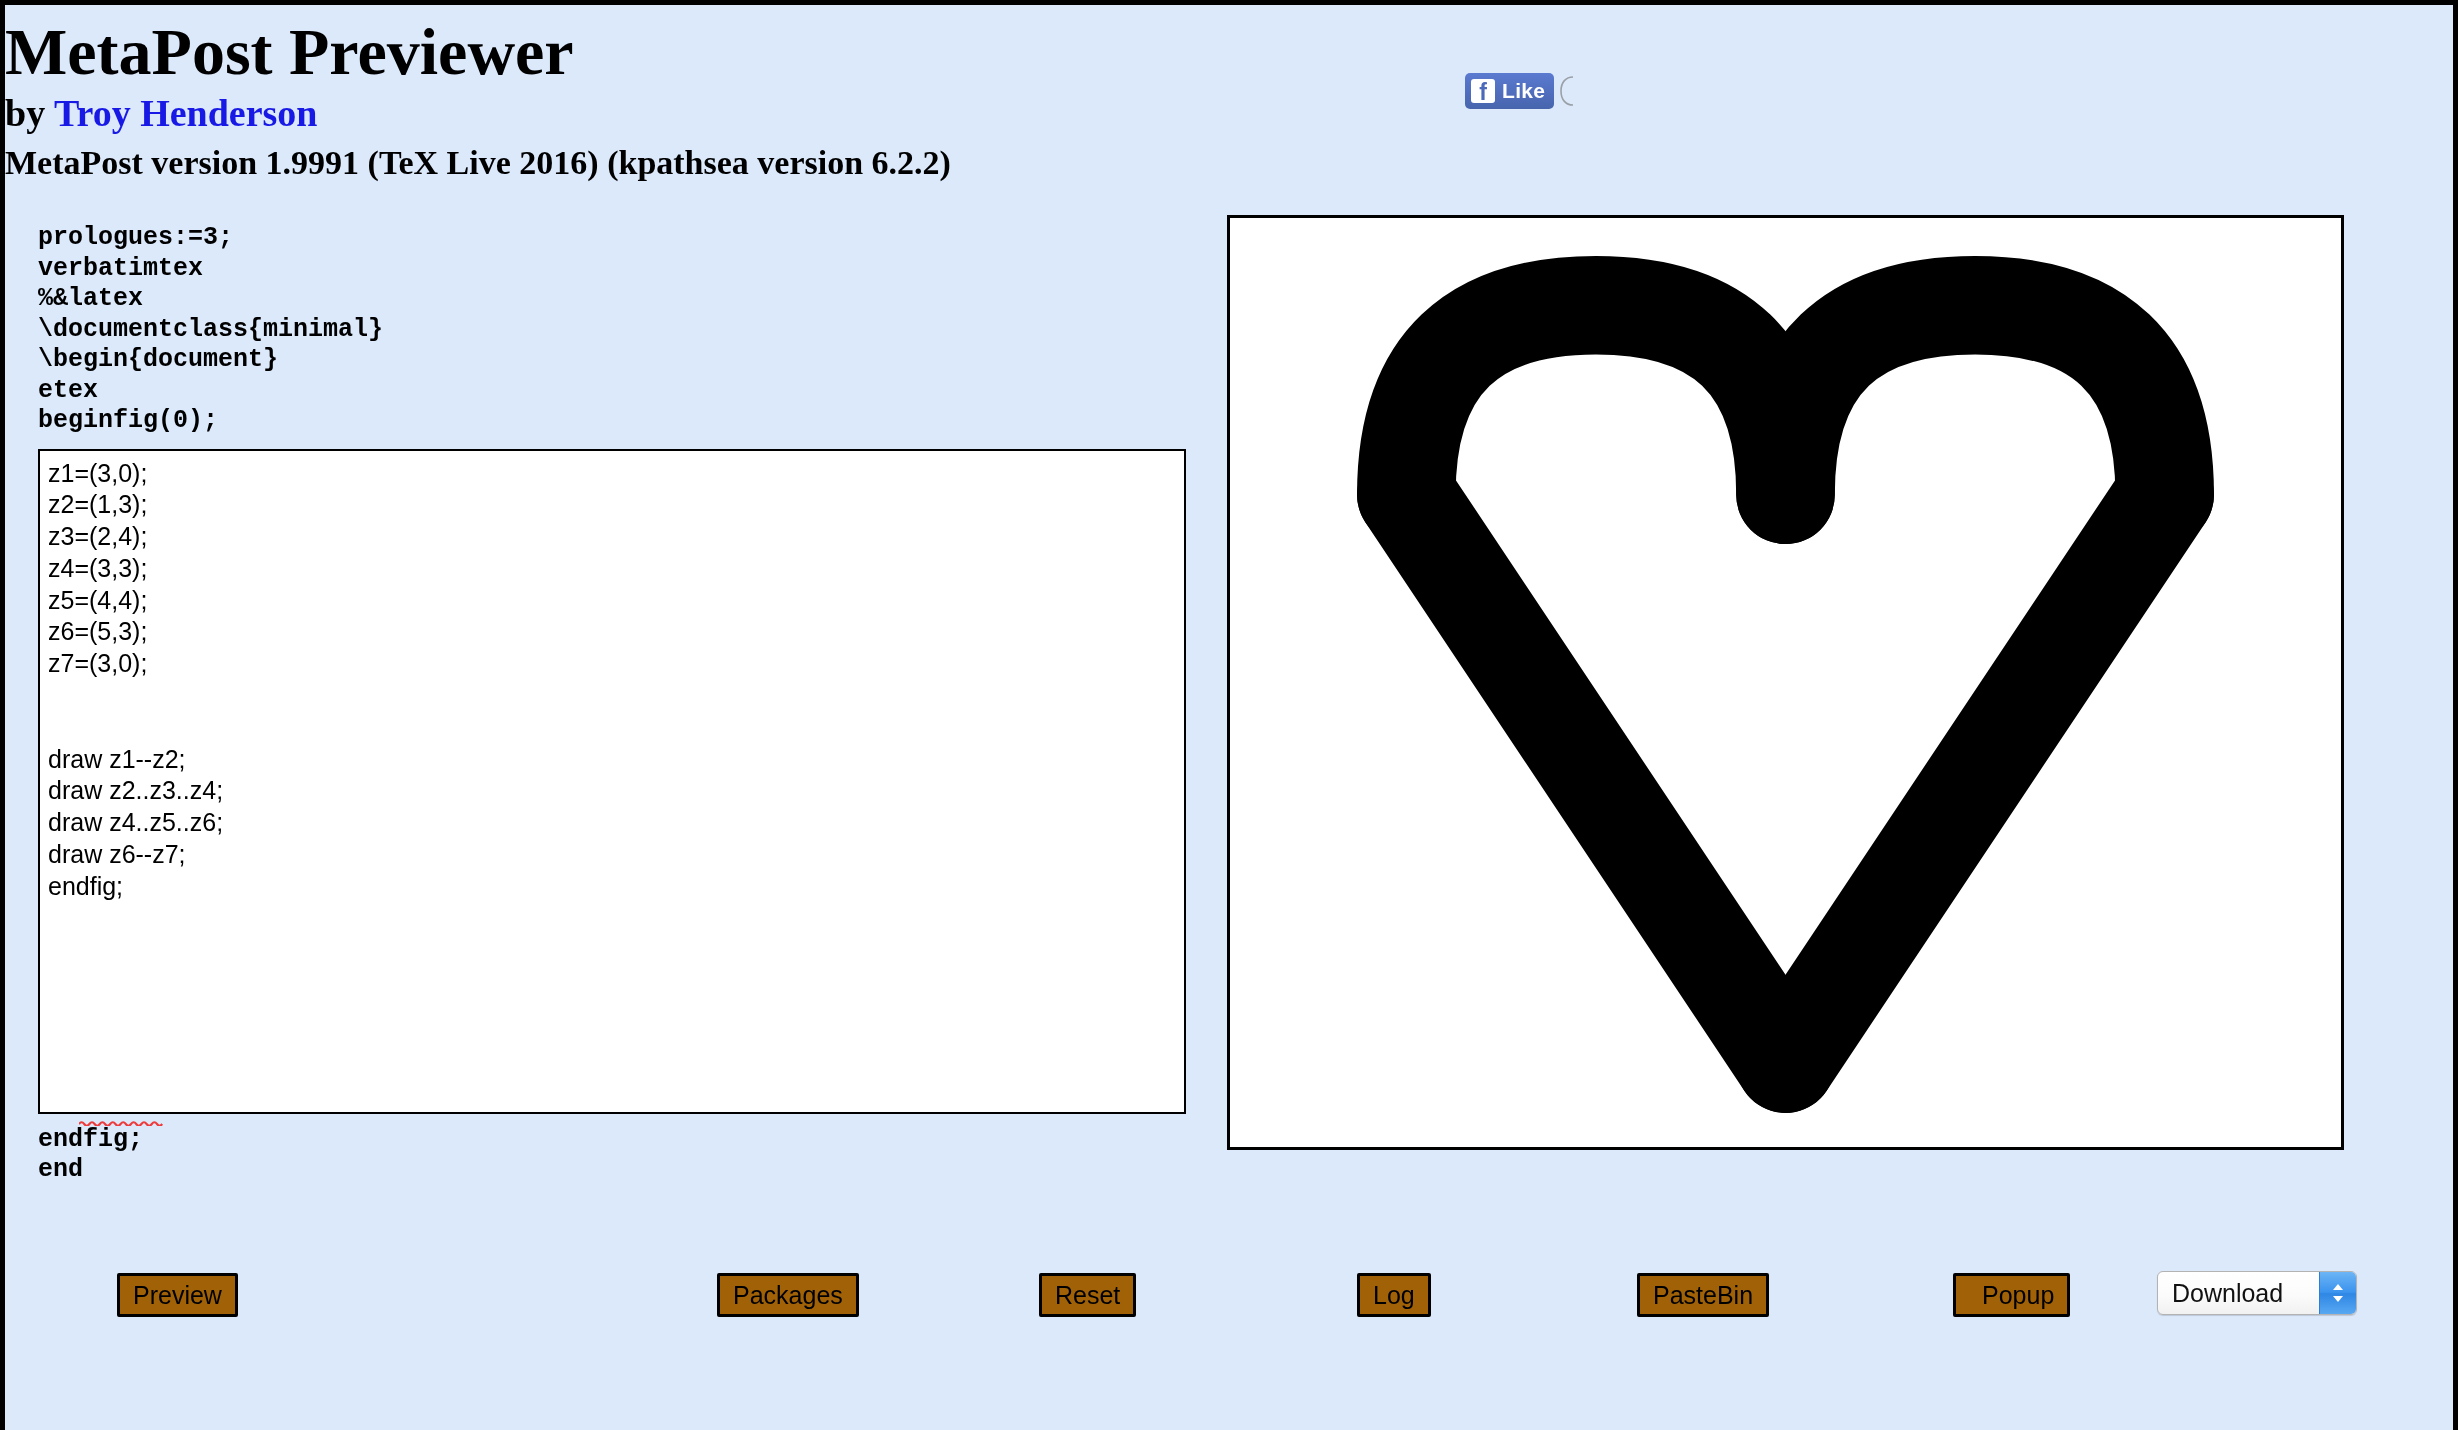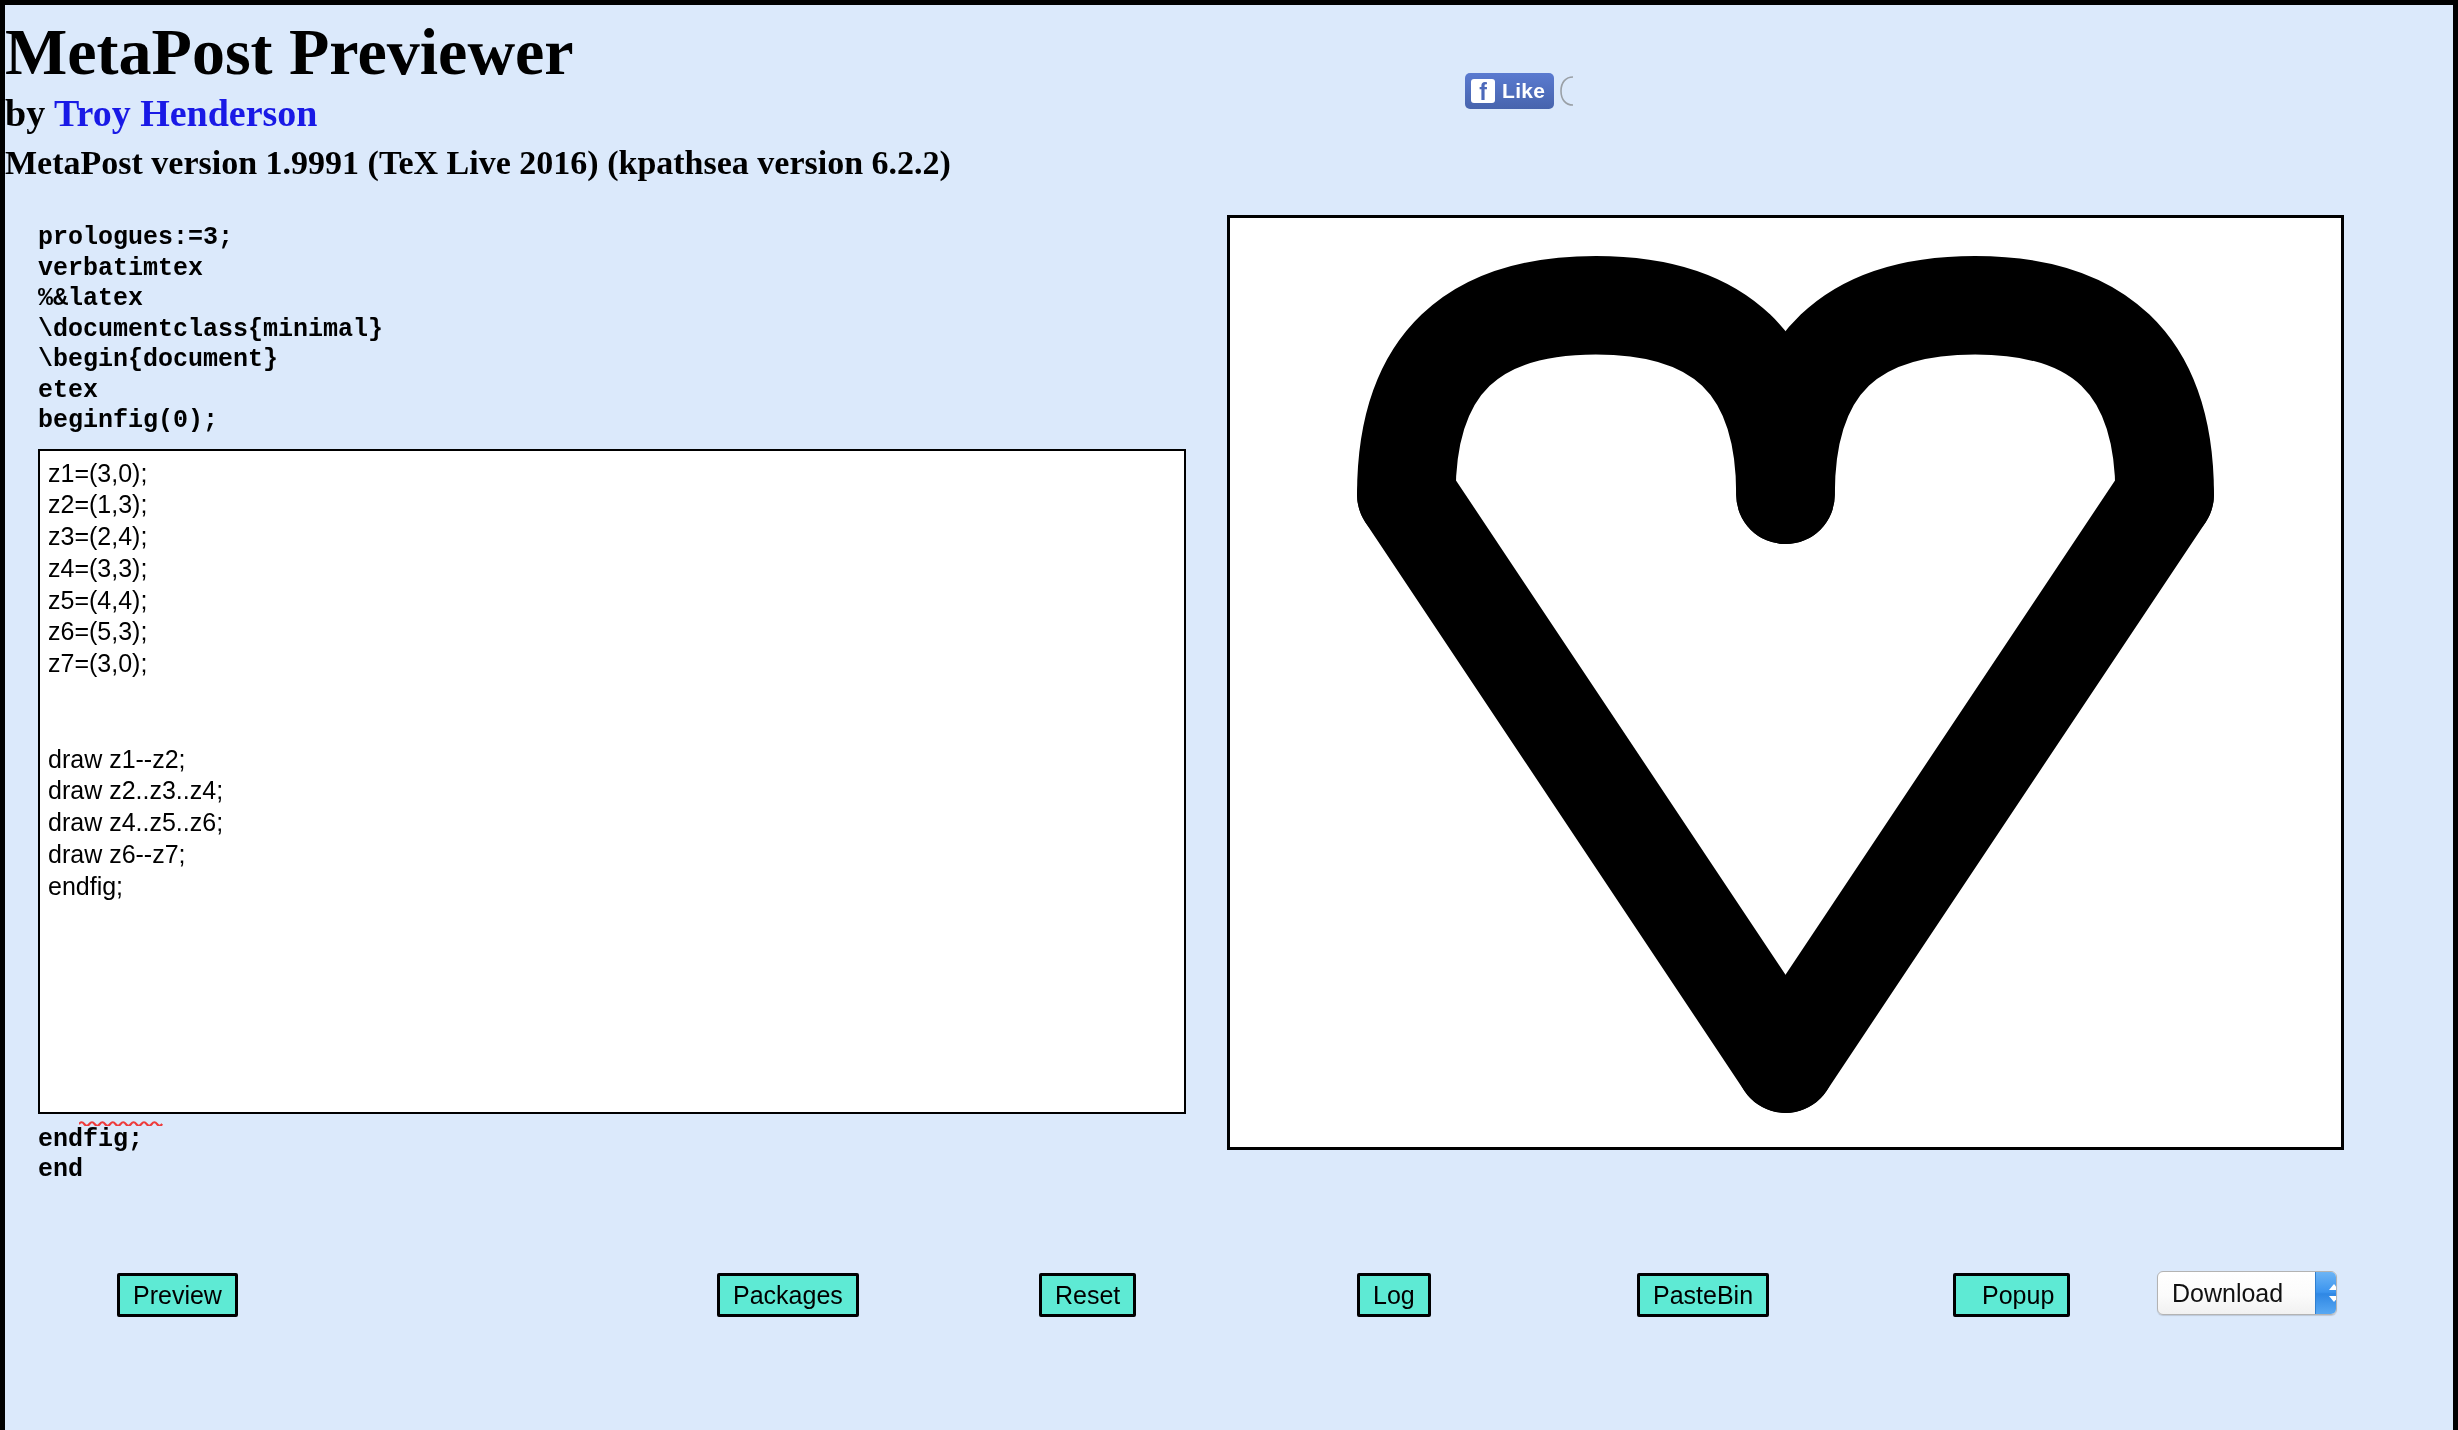--- a/index.html
+++ b/index.html
@@ -200,21 +200,21 @@
     left: 0;
     top: 1268px;
     width: 2448px;
     height: 120px;
   }
   .push-button {
     position: absolute;
     top: 0;
     height: 44px;
     box-sizing: border-box;
-    background: #5eead4;
+    background: #a16207;
     border: 3px solid #000;
     border-radius: 2px;
     font-family: "Liberation Sans", sans-serif;
     font-size: 25px;
     color: #000;
     line-height: 38px;
     text-align: center;
     padding: 0 13px;
     cursor: pointer;
     white-space: nowrap;
@@ -273,21 +273,21 @@
     margin-left: 1px;
     line-height: 1;
     cursor: pointer;
   }
 
   
   #download-select {
     position: absolute;
     left: 2152px;
     top: -2px;
-    width: 180px;
+    width: 200px;
     height: 44px;
     box-sizing: border-box;
     background: #ffffff;
     background: linear-gradient(to bottom, #ffffff 0%, #fbfbfb 55%, #f1f1f1 100%);
     border: 1px solid #b3b3b3;
     border-radius: 6px;
     box-shadow: 0 1px 1px rgba(0,0,0,0.14);
     display: flex;
     align-items: center;
     cursor: pointer;

